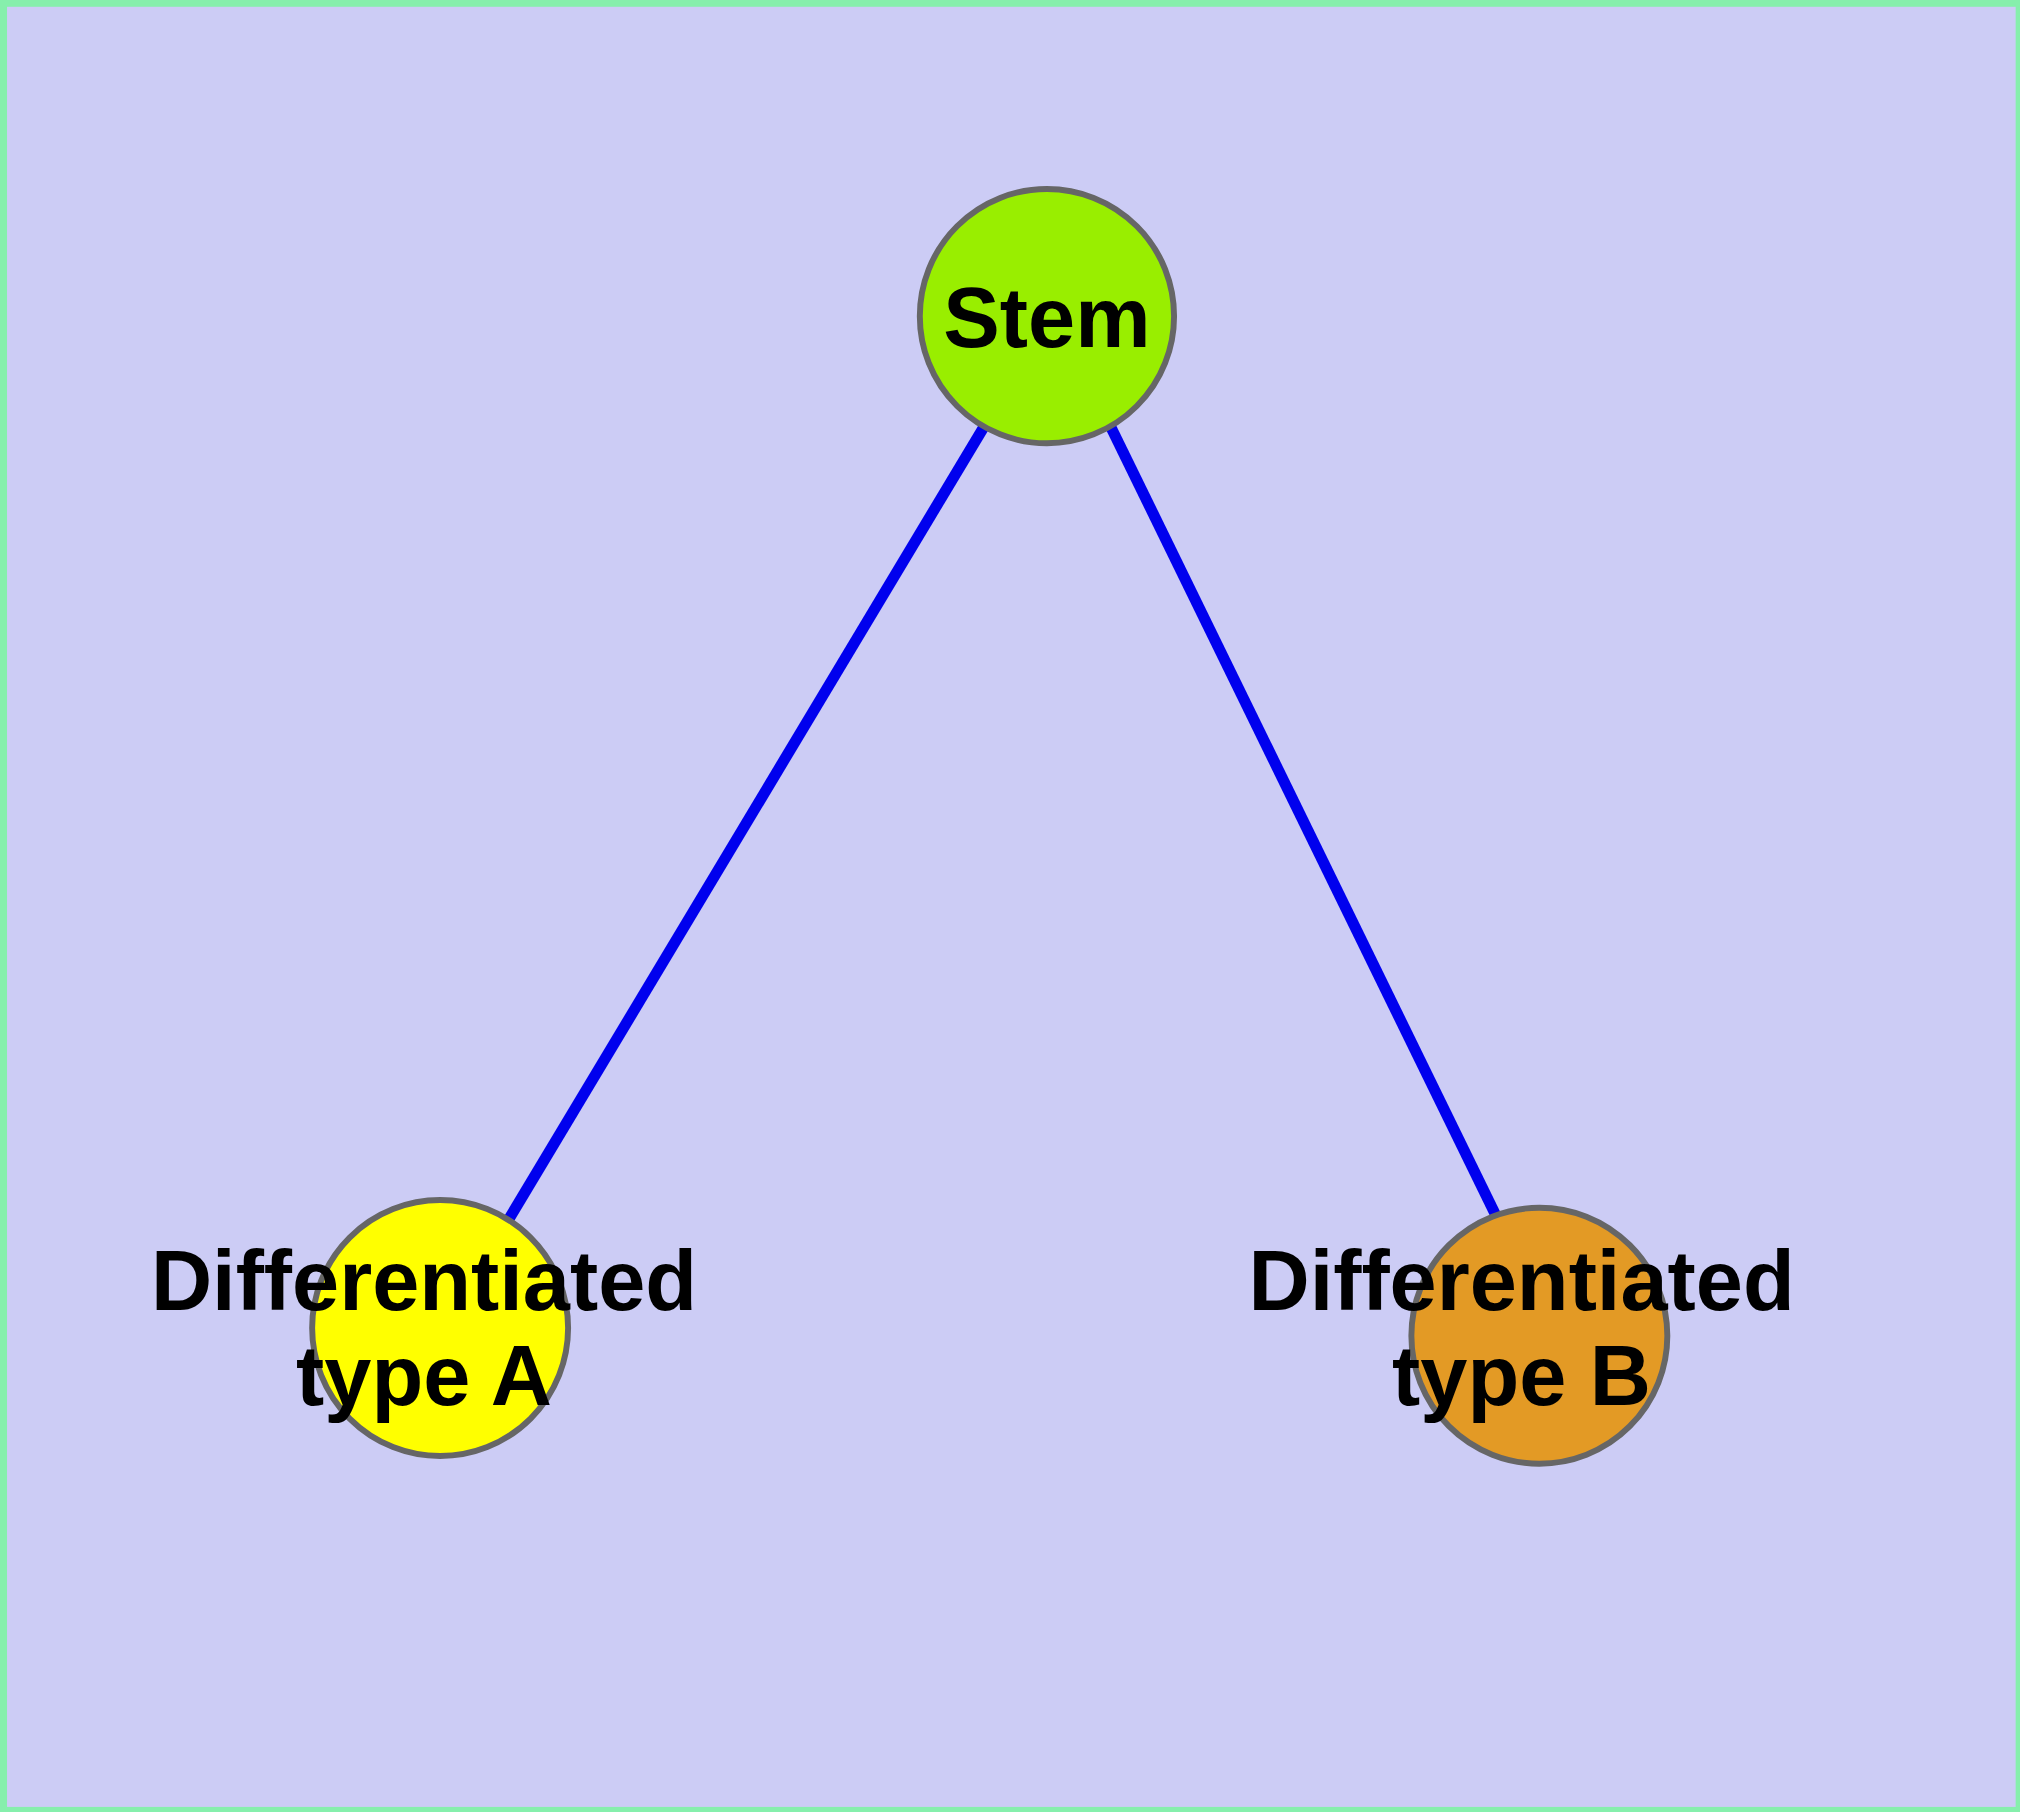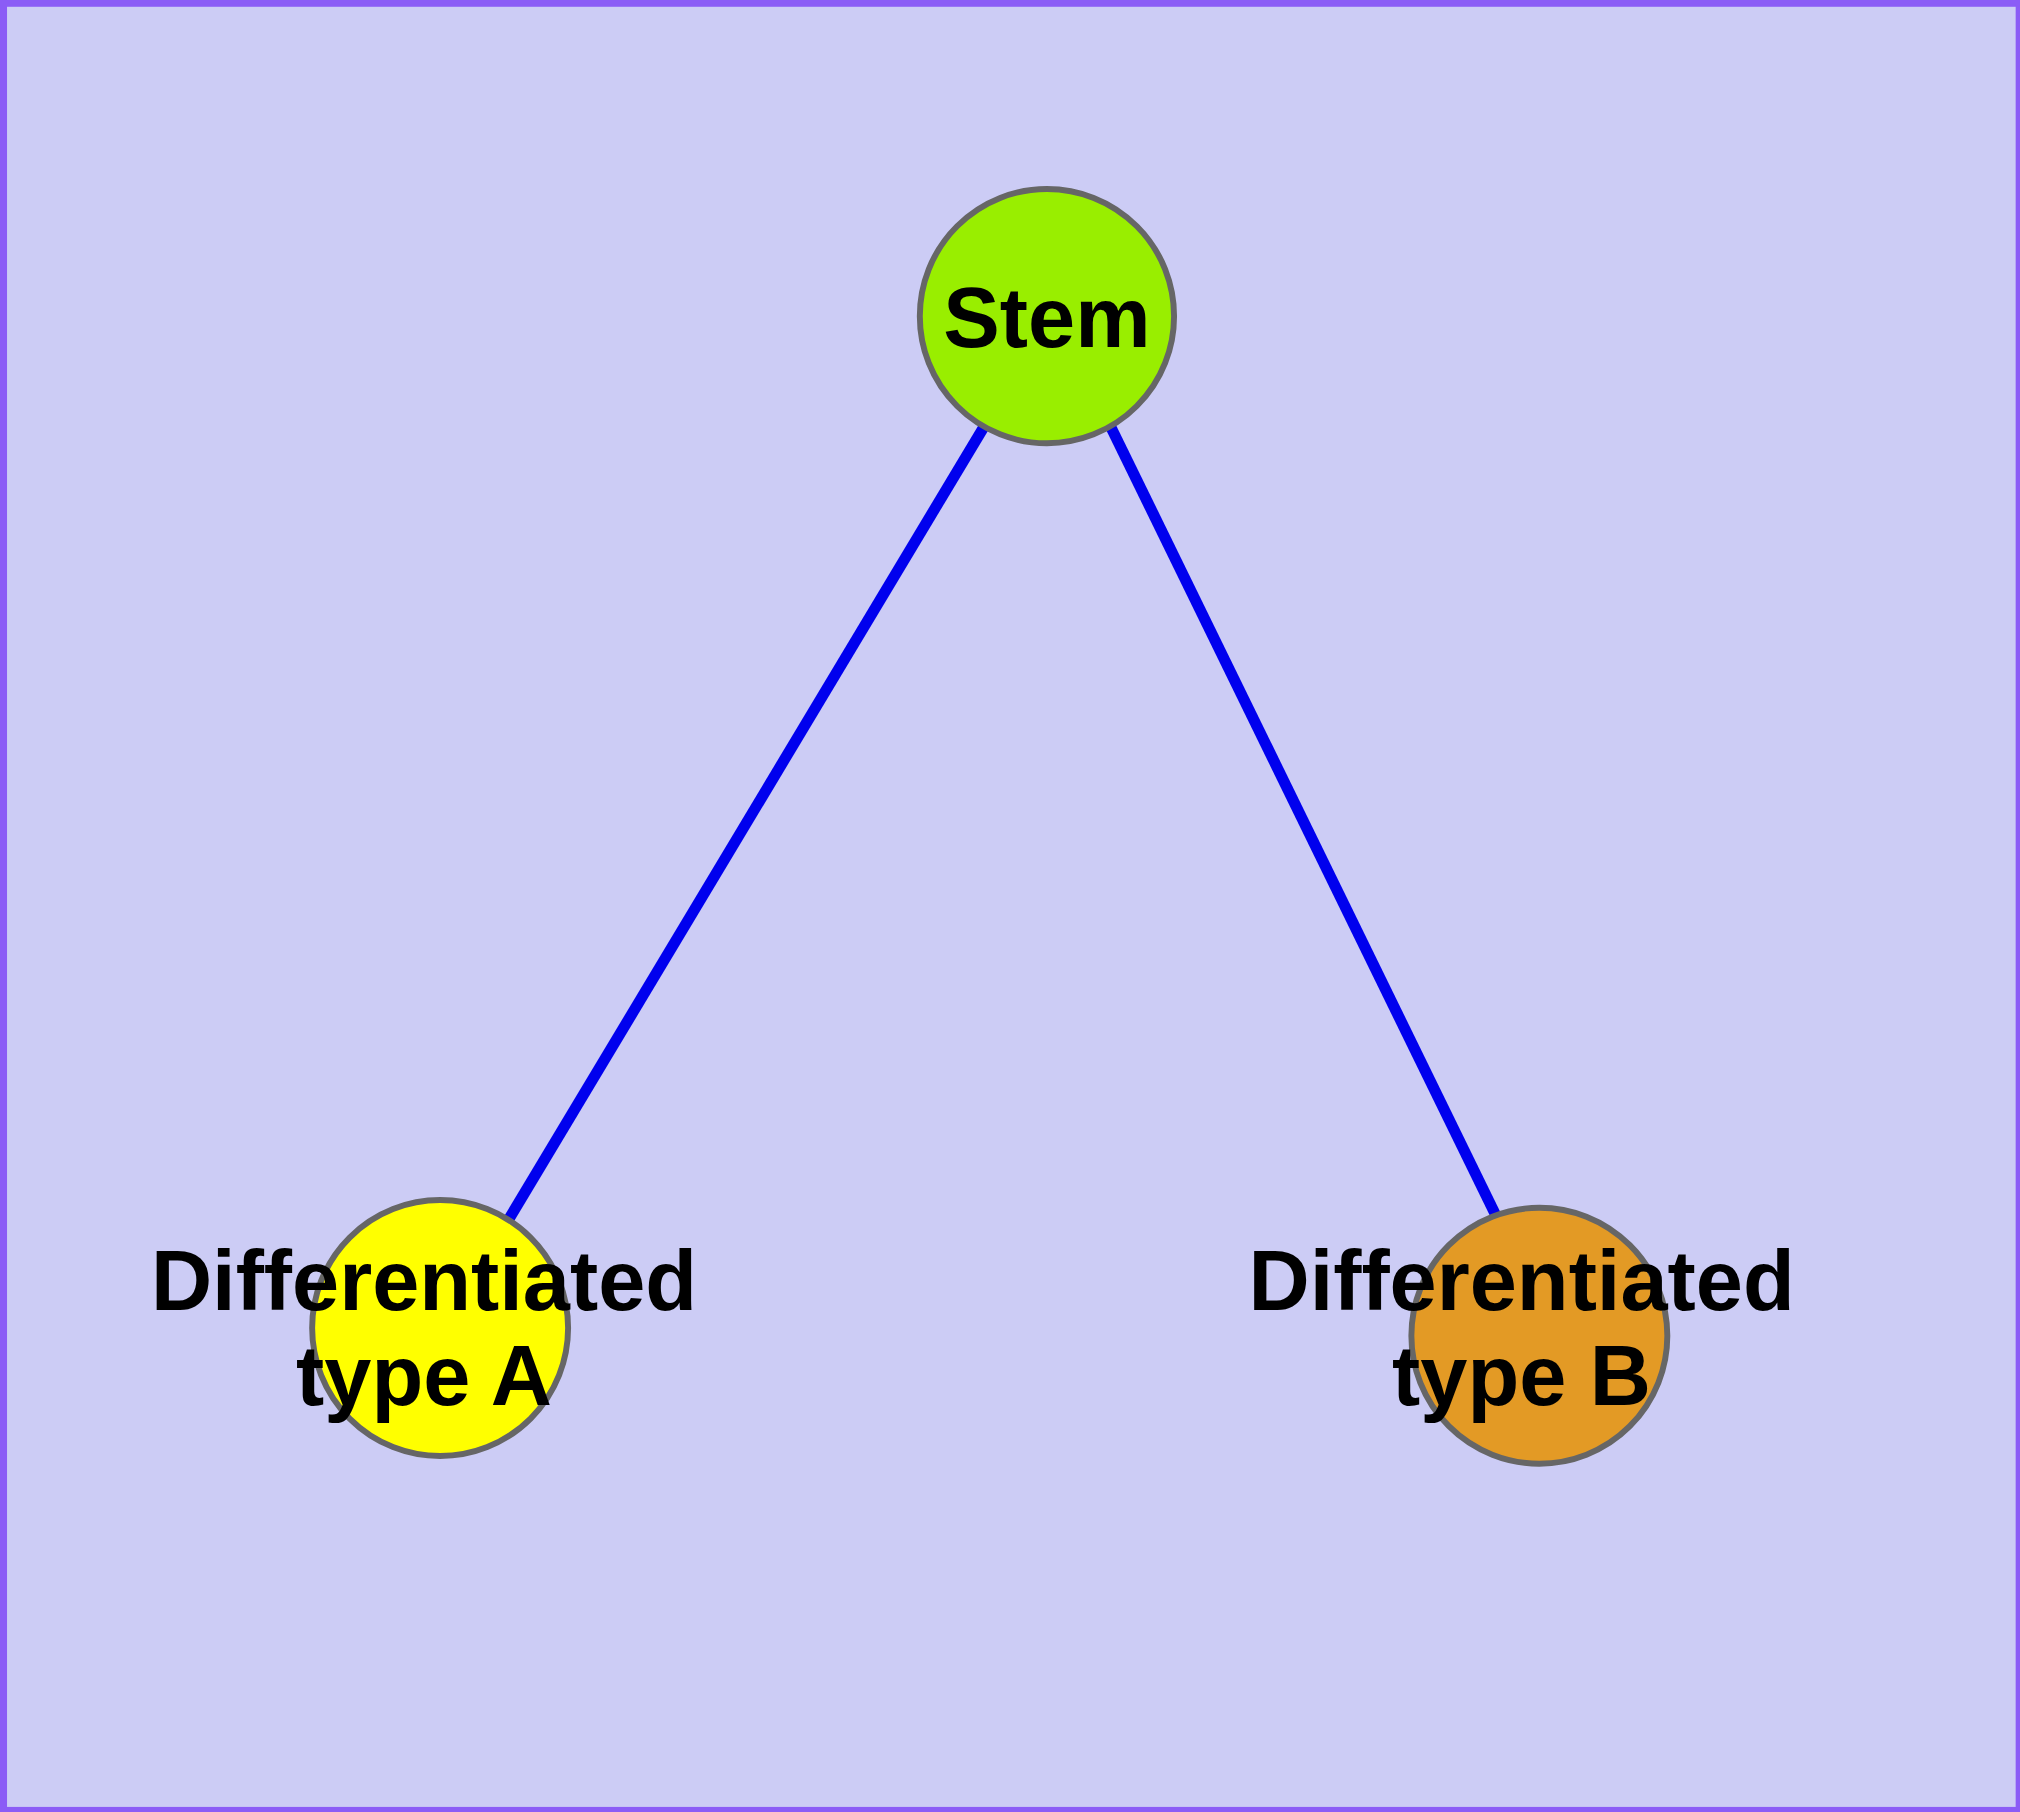--- a/index.html
+++ b/index.html
@@ -31,21 +31,21 @@
     font-family: "Liberation Sans", sans-serif;
     font-weight: bold;
     fill: #000000;
     paint-order: normal;
     dominant-baseline: alphabetic;
   }
 </style>
 </head>
 <body>
 
-<div id="diagram-root" style="background: #8b5cf6;">
+<div id="diagram-root" style="background: #86efac;">
   <svg id="canvas-svg" viewBox="0 0 2384 2138" xmlns="http://www.w3.org/2000/svg">
 
     <rect id="bg-panel" x="8" y="8" width="2370" height="2124" fill="#ccccf5"></rect>
 
     <g id="edges-layer">
       <line id="edge-0" x1="1161" y1="503" x2="601" y2="1437" stroke="#0000ee" stroke-width="13" stroke-linecap="butt"></line>
       <line id="edge-1" x1="1310" y1="503" x2="1771" y2="1447" stroke="#0000ee" stroke-width="13" stroke-linecap="butt"></line>
     </g>
 
     <g id="nodes-layer">

